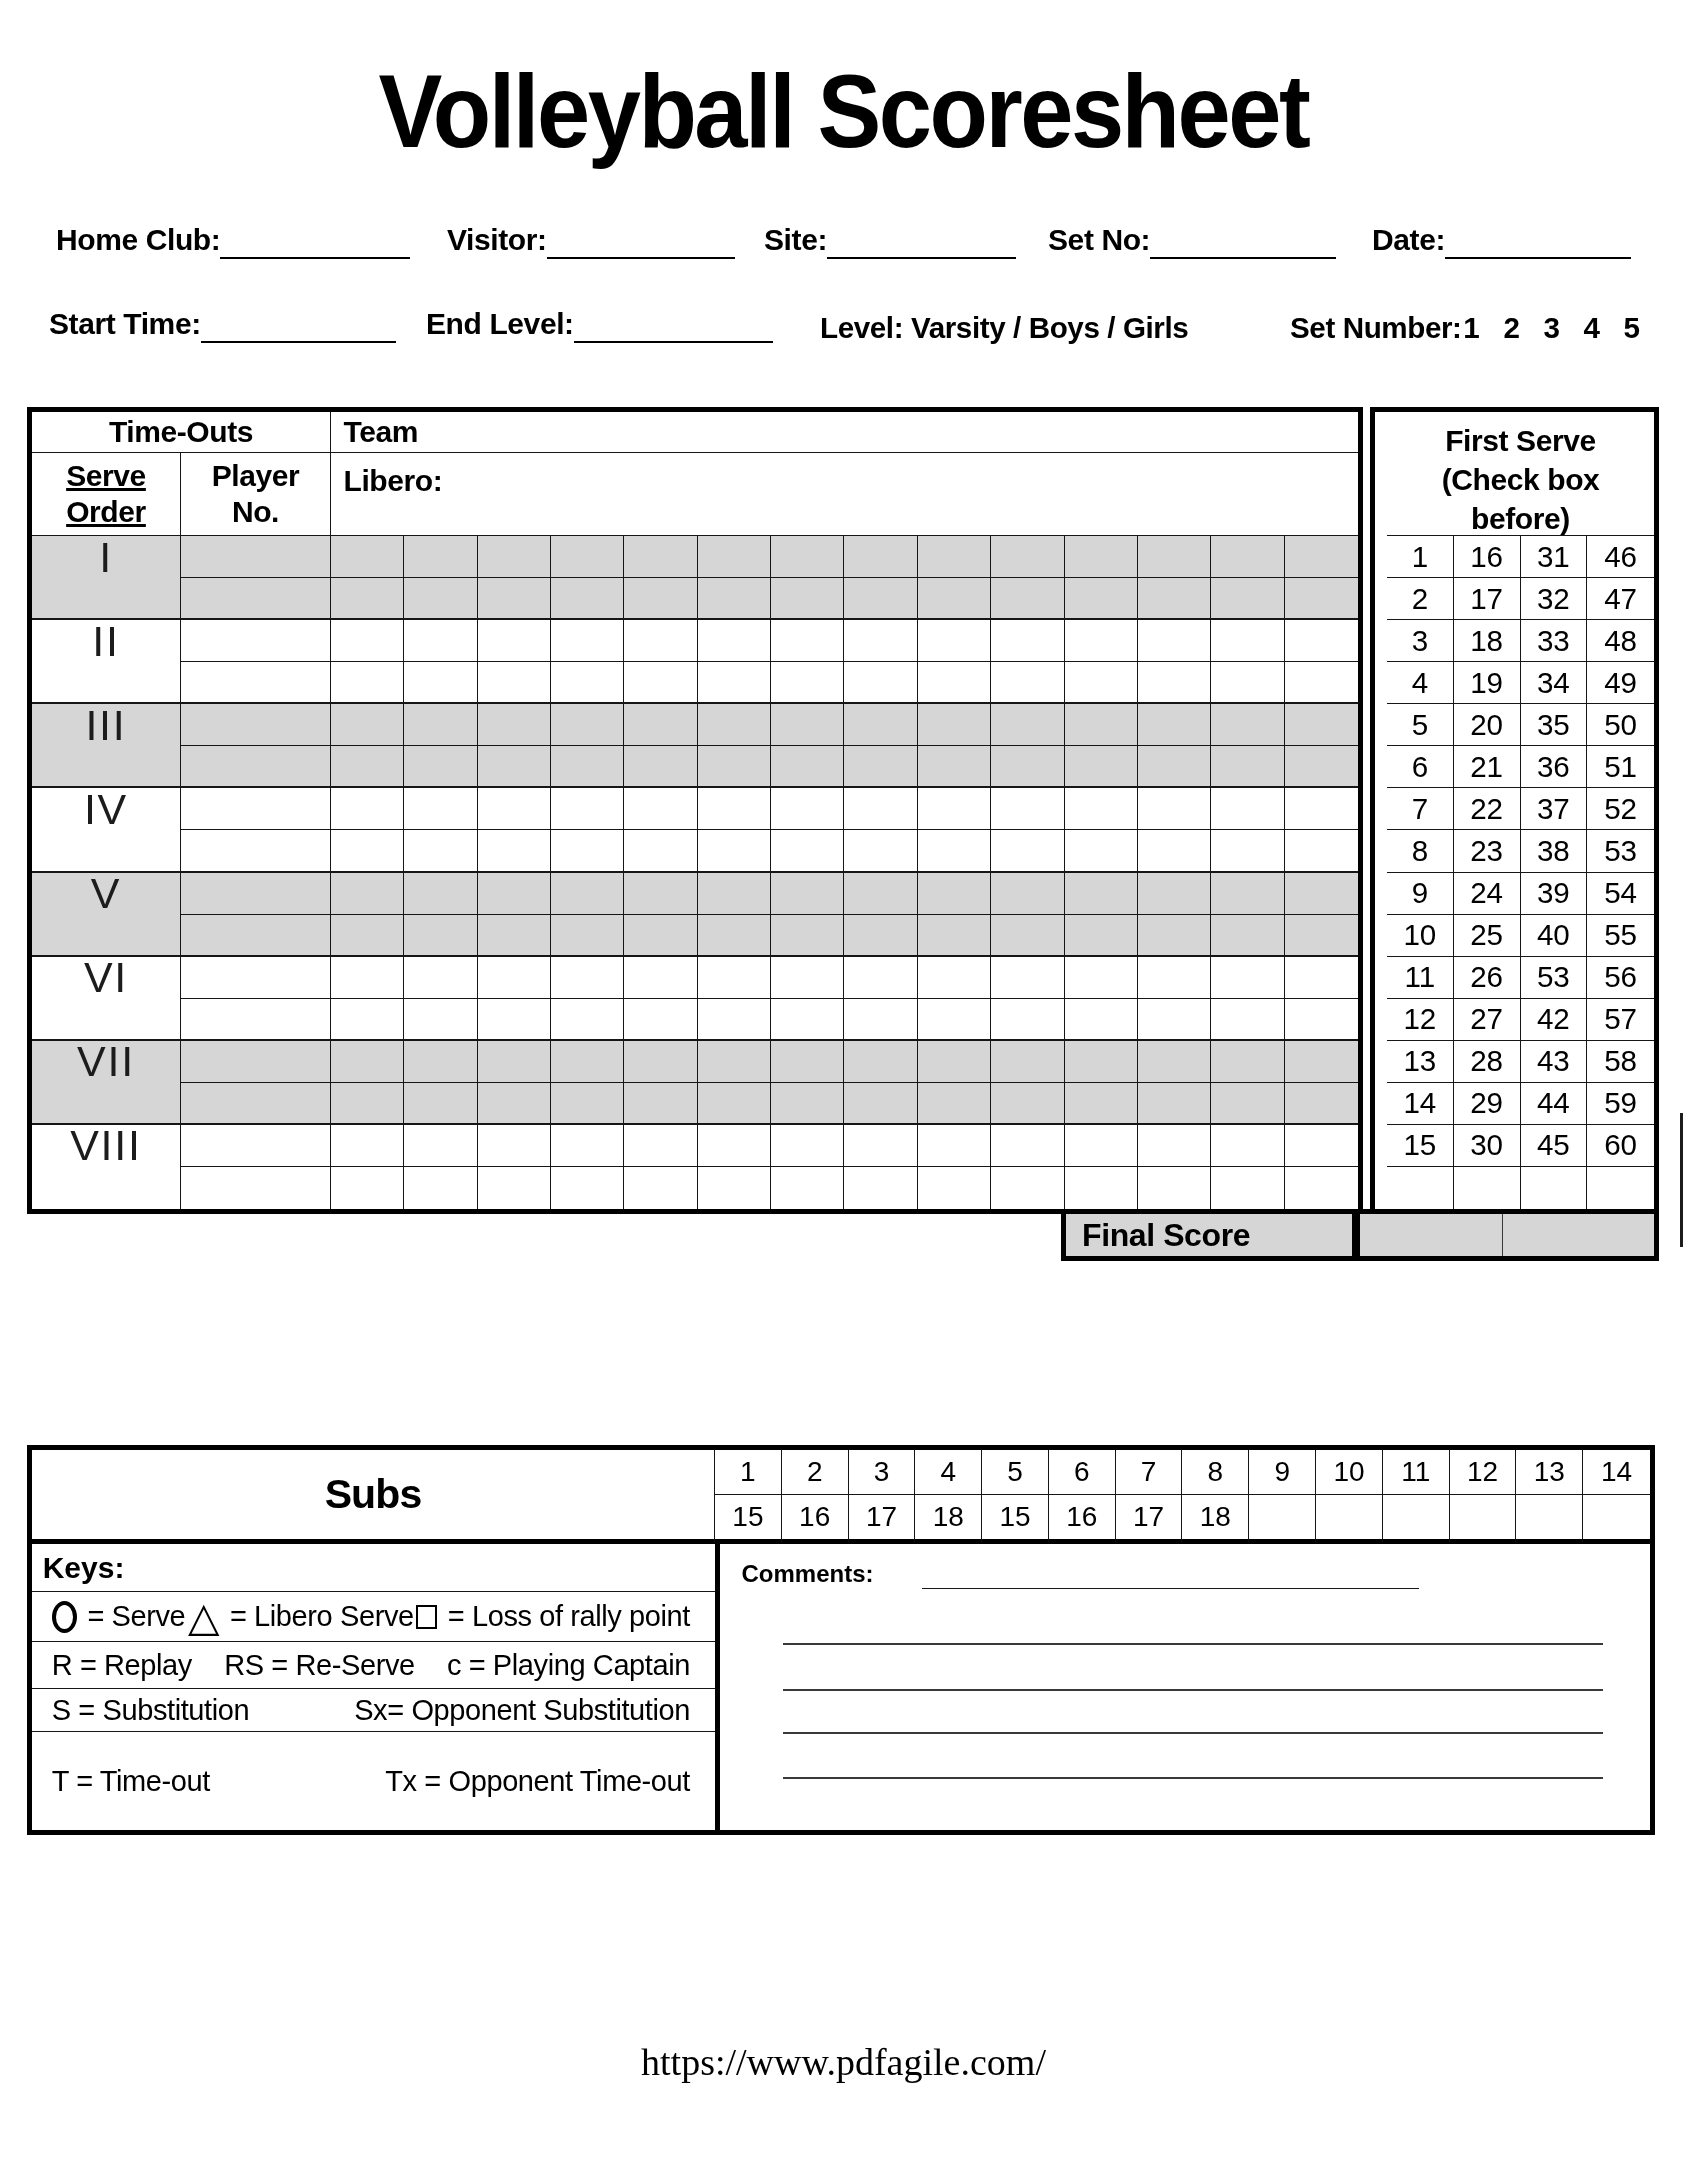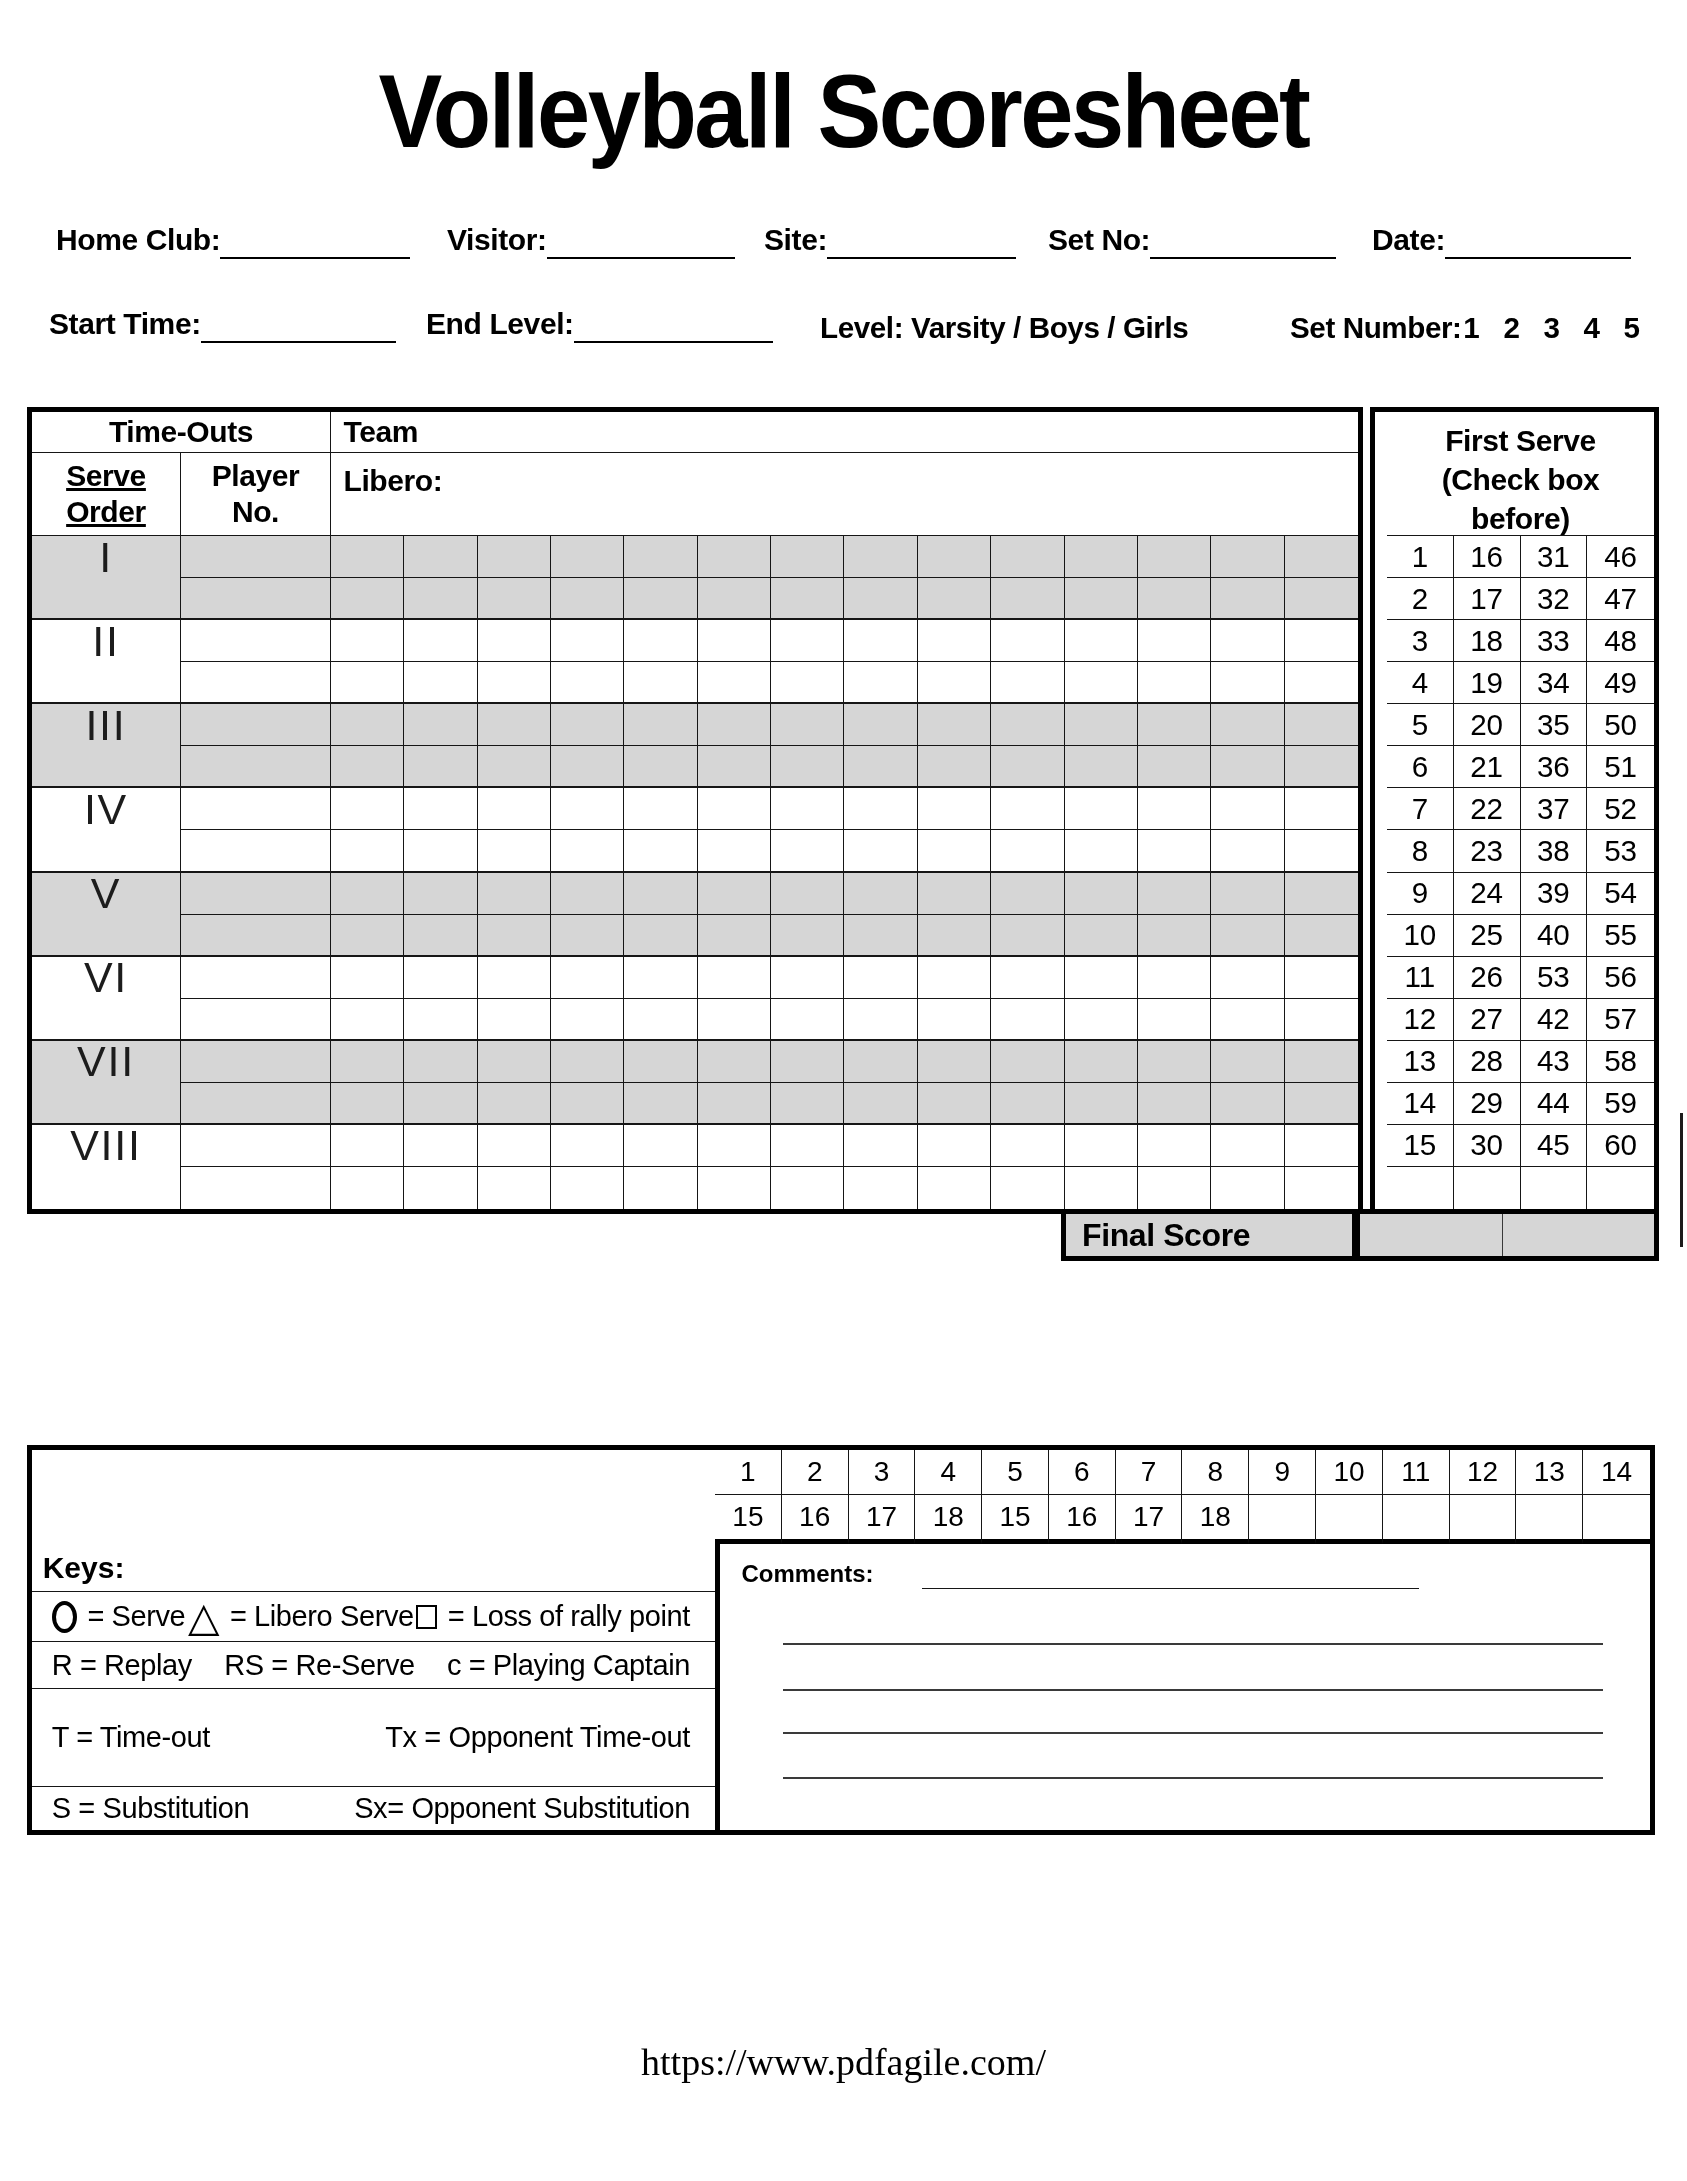--- a/index.html
+++ b/index.html
@@ -523,20 +523,21 @@
 <div class="final-score">
   <div class="final-label">Final Score</div>
   <div class="final-cell1"></div>
   <div class="final-cell2"></div>
 </div>
 
 <div class="edge-mark"></div>
 
 <div class="subs-table">
   <div class="subs-grid">
+    <div class="subs-label">Subs</div>
 
   <div class="subs-cell r1" style="grid-row:1; grid-column:2;">1</div>
       <div class="subs-cell r1" style="grid-row:1; grid-column:3;">2</div>
       <div class="subs-cell r1" style="grid-row:1; grid-column:4;">3</div>
       <div class="subs-cell r1" style="grid-row:1; grid-column:5;">4</div>
       <div class="subs-cell r1" style="grid-row:1; grid-column:6;">5</div>
       <div class="subs-cell r1" style="grid-row:1; grid-column:7;">6</div>
       <div class="subs-cell r1" style="grid-row:1; grid-column:8;">7</div>
       <div class="subs-cell r1" style="grid-row:1; grid-column:9;">8</div>
       <div class="subs-cell r1" style="grid-row:1; grid-column:10;">9</div>
@@ -580,34 +581,34 @@
           <div class="key-item">
             <span>R = Replay</span>
           </div>
           <div class="key-item">
             <span>RS = Re-Serve</span>
           </div>
           <div class="key-item">
             <span>c = Playing Captain</span>
           </div>
         </div>
+        <div class="key-row" style="height:43px;">
+          <div class="key-item">
+            <span>S = Substitution</span>
+          </div>
+          <div class="key-item">
+            <span>Sx= Opponent Substitution</span>
+          </div>
+        </div>
         <div class="key-row" style="height:48px;flex:1;">
           <div class="key-item">
             <span>T = Time-out</span>
           </div>
           <div class="key-item">
             <span>Tx = Opponent Time-out</span>
-          </div>
-        </div>
-        <div class="key-row" style="height:43px;">
-          <div class="key-item">
-            <span>S = Substitution</span>
-          </div>
-          <div class="key-item">
-            <span>Sx= Opponent Substitution</span>
           </div>
         </div>
       </div>
       <div class="comments-panel">
       <span class="comments-label">Comments:</span>
       <span class="comments-firstline"></span>
 
     <div class="comment-line" style="top:99px;"></div>
         <div class="comment-line" style="top:145px;"></div>
         <div class="comment-line" style="top:188px;"></div>

